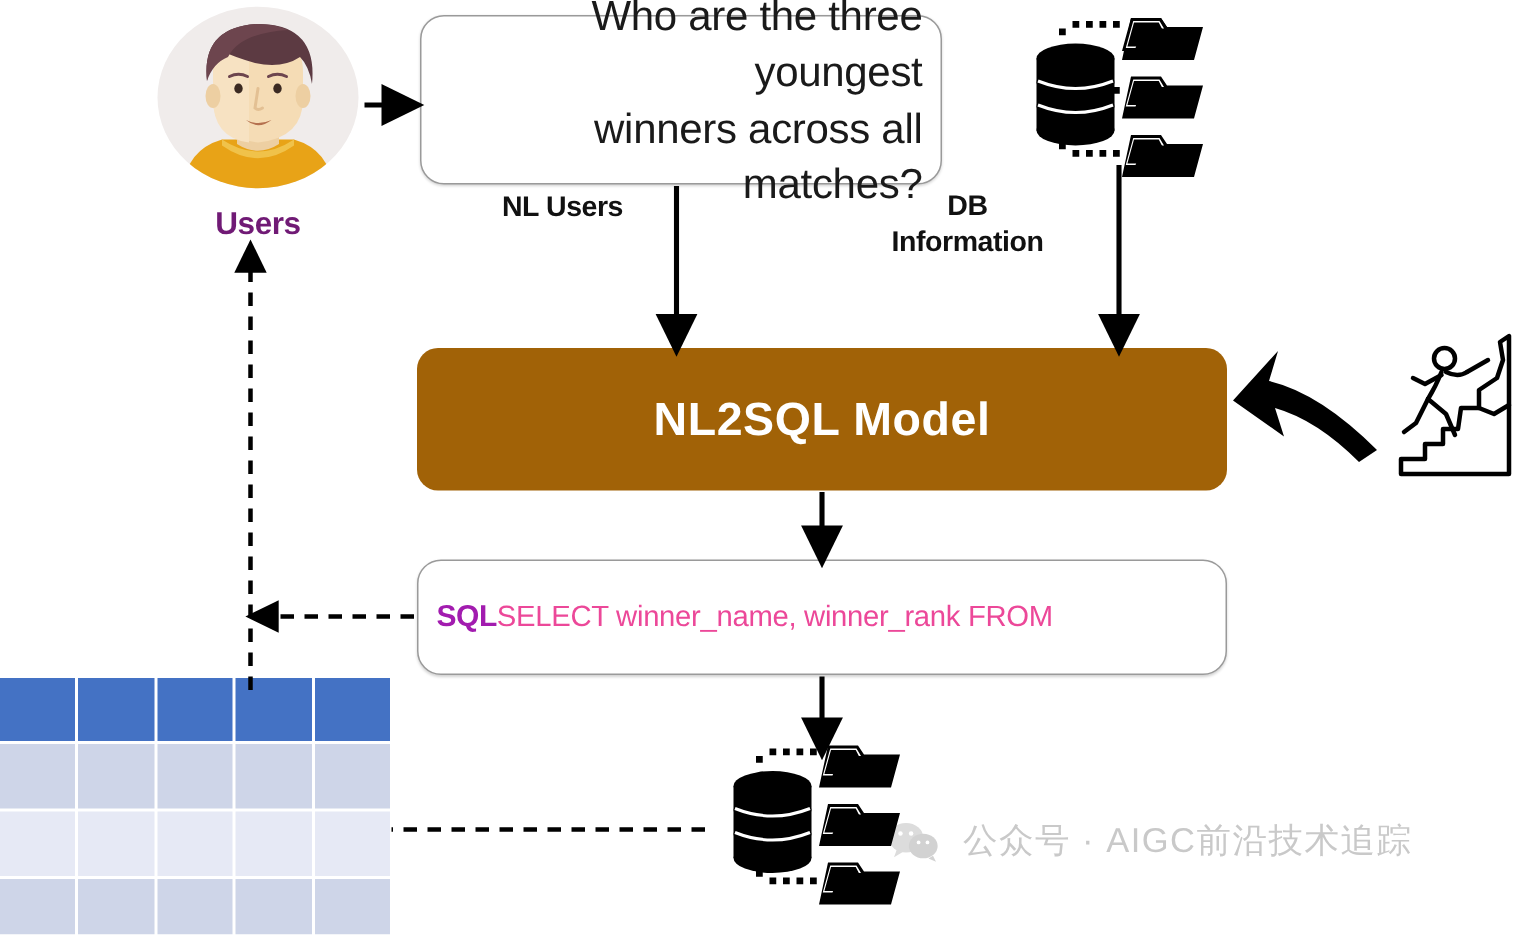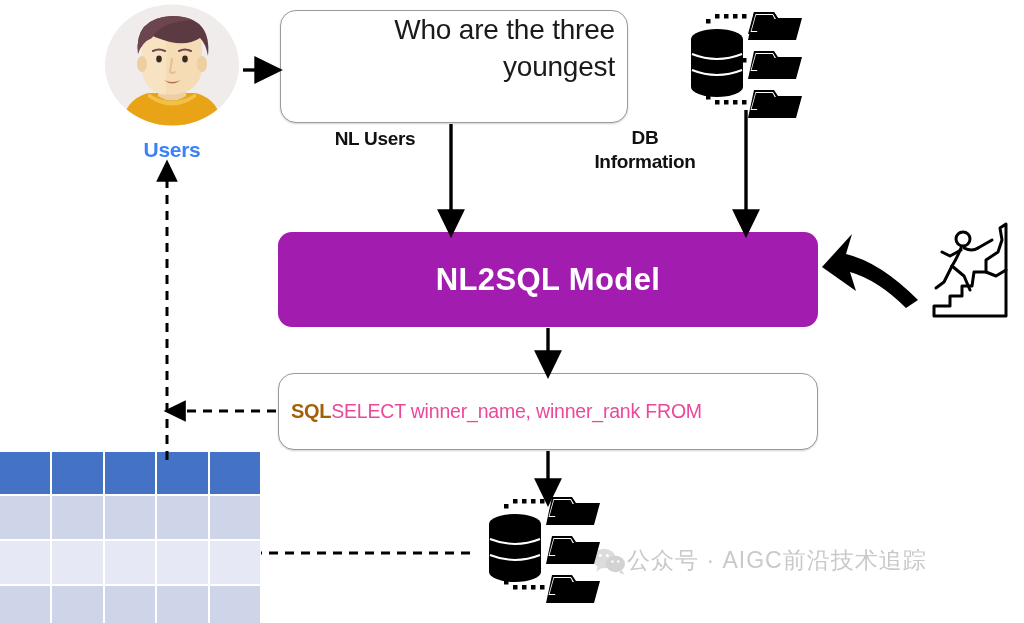--- a/index.html
+++ b/index.html
@@ -21,21 +21,21 @@
   #avatar {
     left: 104px; top: 4px; width: 136px; height: 122px;
   }
   #avatar svg { display: block; }
 
   #users-label {
     left: 104px; top: 138px; width: 136px;
     text-align: center;
     font-size: 21px;
     font-weight: 900;
-    color: #3b82f6;
+    color: #701a75;
     letter-spacing: -0.3px;
   }
 
   
   .rbox {
     background: #ffffff;
     border: 1.6px solid #9a9a9a;
     border-radius: 16px;
     box-sizing: border-box;
     box-shadow: 0 1px 2px rgba(0,0,0,0.18);
@@ -61,38 +61,38 @@
 
   #db-info-caption {
     left: 568px; top: 126px; width: 154px;
     font-size: 19px; font-weight: 900; color: #111111;
     text-align: center; line-height: 1.24; letter-spacing: -0.3px;
   }
 
   
   #model-box {
     left: 278px; top: 232px; width: 540px; height: 95px;
-    background: #a21caf;
+    background: #a16207;
     border-radius: 14px;
     display: flex; align-items: center; justify-content: center;
   }
   #model-label {
     color: #ffffff;
     font-size: 31px;
     font-weight: 900;
     letter-spacing: 0.4px;
   }
 
   
   #sql-box {
     left: 278px; top: 373px; width: 540px; height: 77px;
     display: flex; align-items: center;
   }
   #sql-tag {
-    font-size: 20px; font-weight: 900; color: #a16207;
+    font-size: 20px; font-weight: 900; color: #a21caf;
     padding-left: 12px; flex: 0 0 auto; letter-spacing: -0.3px;
   }
   #sql-text {
     flex: 1 1 auto;
     text-align: left;
     font-size: 19.5px;
     line-height: 1.35;
     color: #ec4899;
     padding-right: 14px;
     letter-spacing: -0.2px;
@@ -111,21 +111,21 @@
   .cell.header { background: #4472c4; }
   .cell.rowA { background: #ced5e8; }
   .cell.rowB { background: #e6e9f5; }
 
   
   #overlay { left: 0; top: 0; width: 1024px; height: 623px; pointer-events: none; }
 
   
   #watermark {
     left: 592px; top: 545px;
-    display: flex; align-items: center; gap: 1px;
+    display: flex; align-items: center; gap: 16px;
     opacity: 1;
   }
   #watermark-text {
     font-size: 23px;
     color: #c9c9c9;
     letter-spacing: 1px;
     white-space: nowrap;
   }
 </style>
 </head>
@@ -169,21 +169,21 @@
         <path d="M60 76 Q68 83 77 76 Q68 80 60 76 Z" fill="#b5714f"></path>
       </g>
     </svg>
   </div>
 
   <div class="abs" id="users-label">Users</div>
 
   <div class="abs rbox" id="nl-query-box">
     <div id="nl-query-text">
       <span>Who are the three youngest</span><br>
-      <br>
+      <span>winners across all matches?</span><br>
     </div>
   </div>
 
   <div class="abs" id="nl-query-caption">NL Users</div>
 
   <div class="abs" id="db-info-caption">
     <span>DB</span><br>
     <span>Information</span>
   </div>
 

